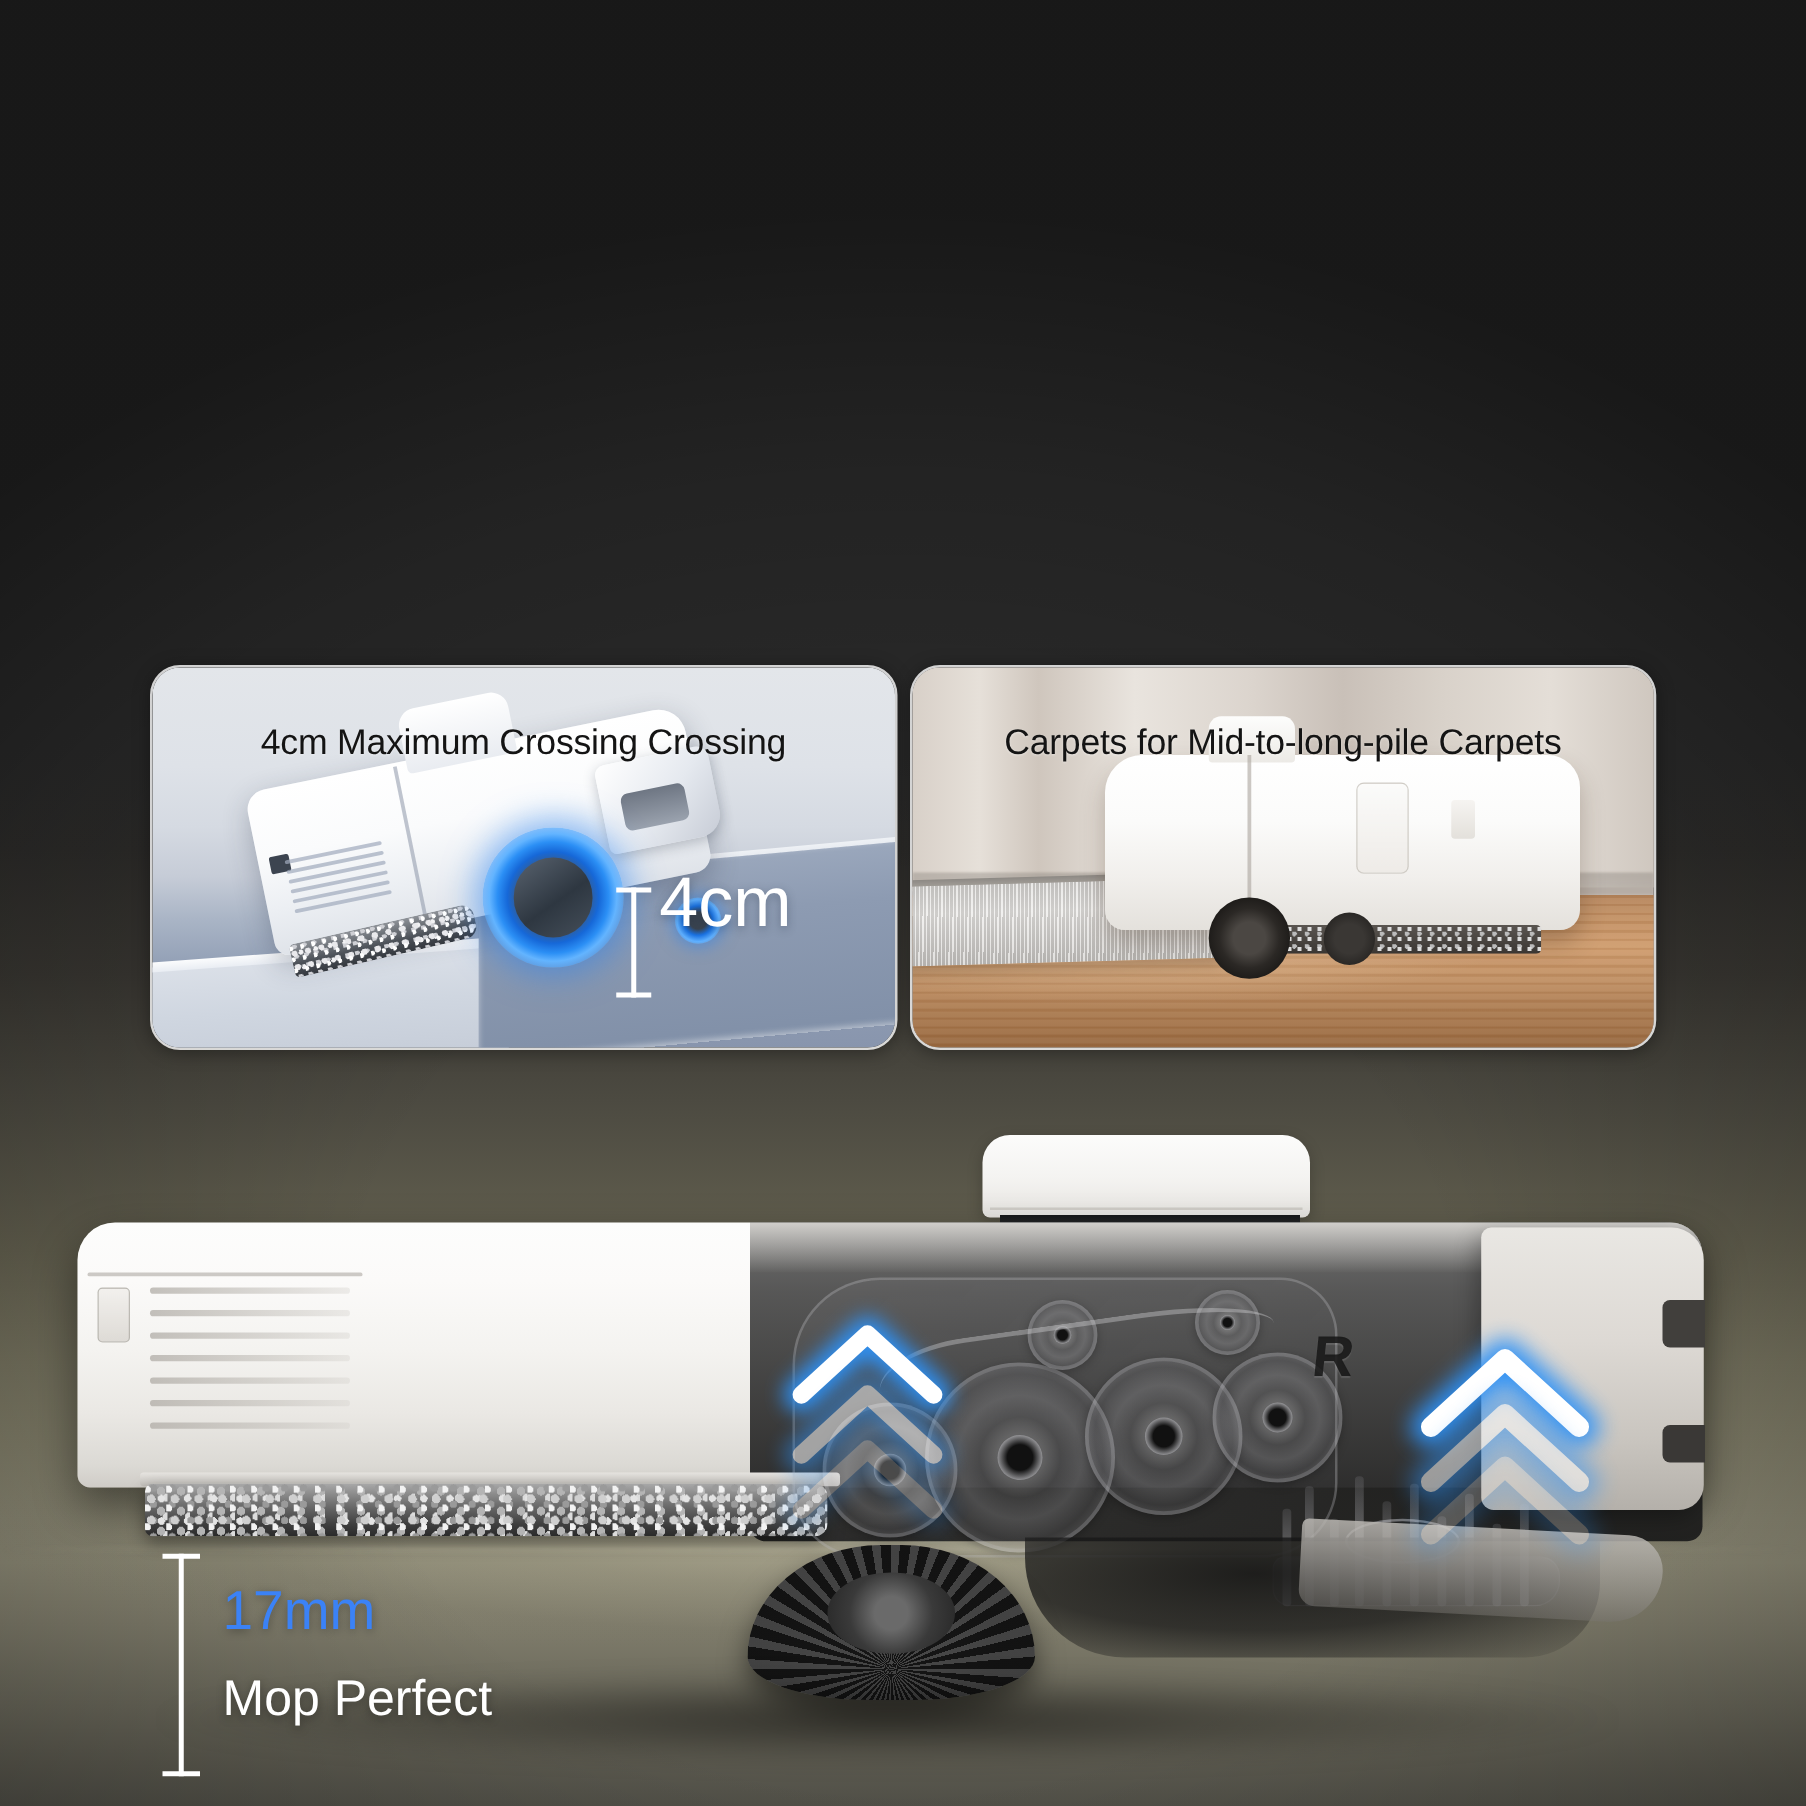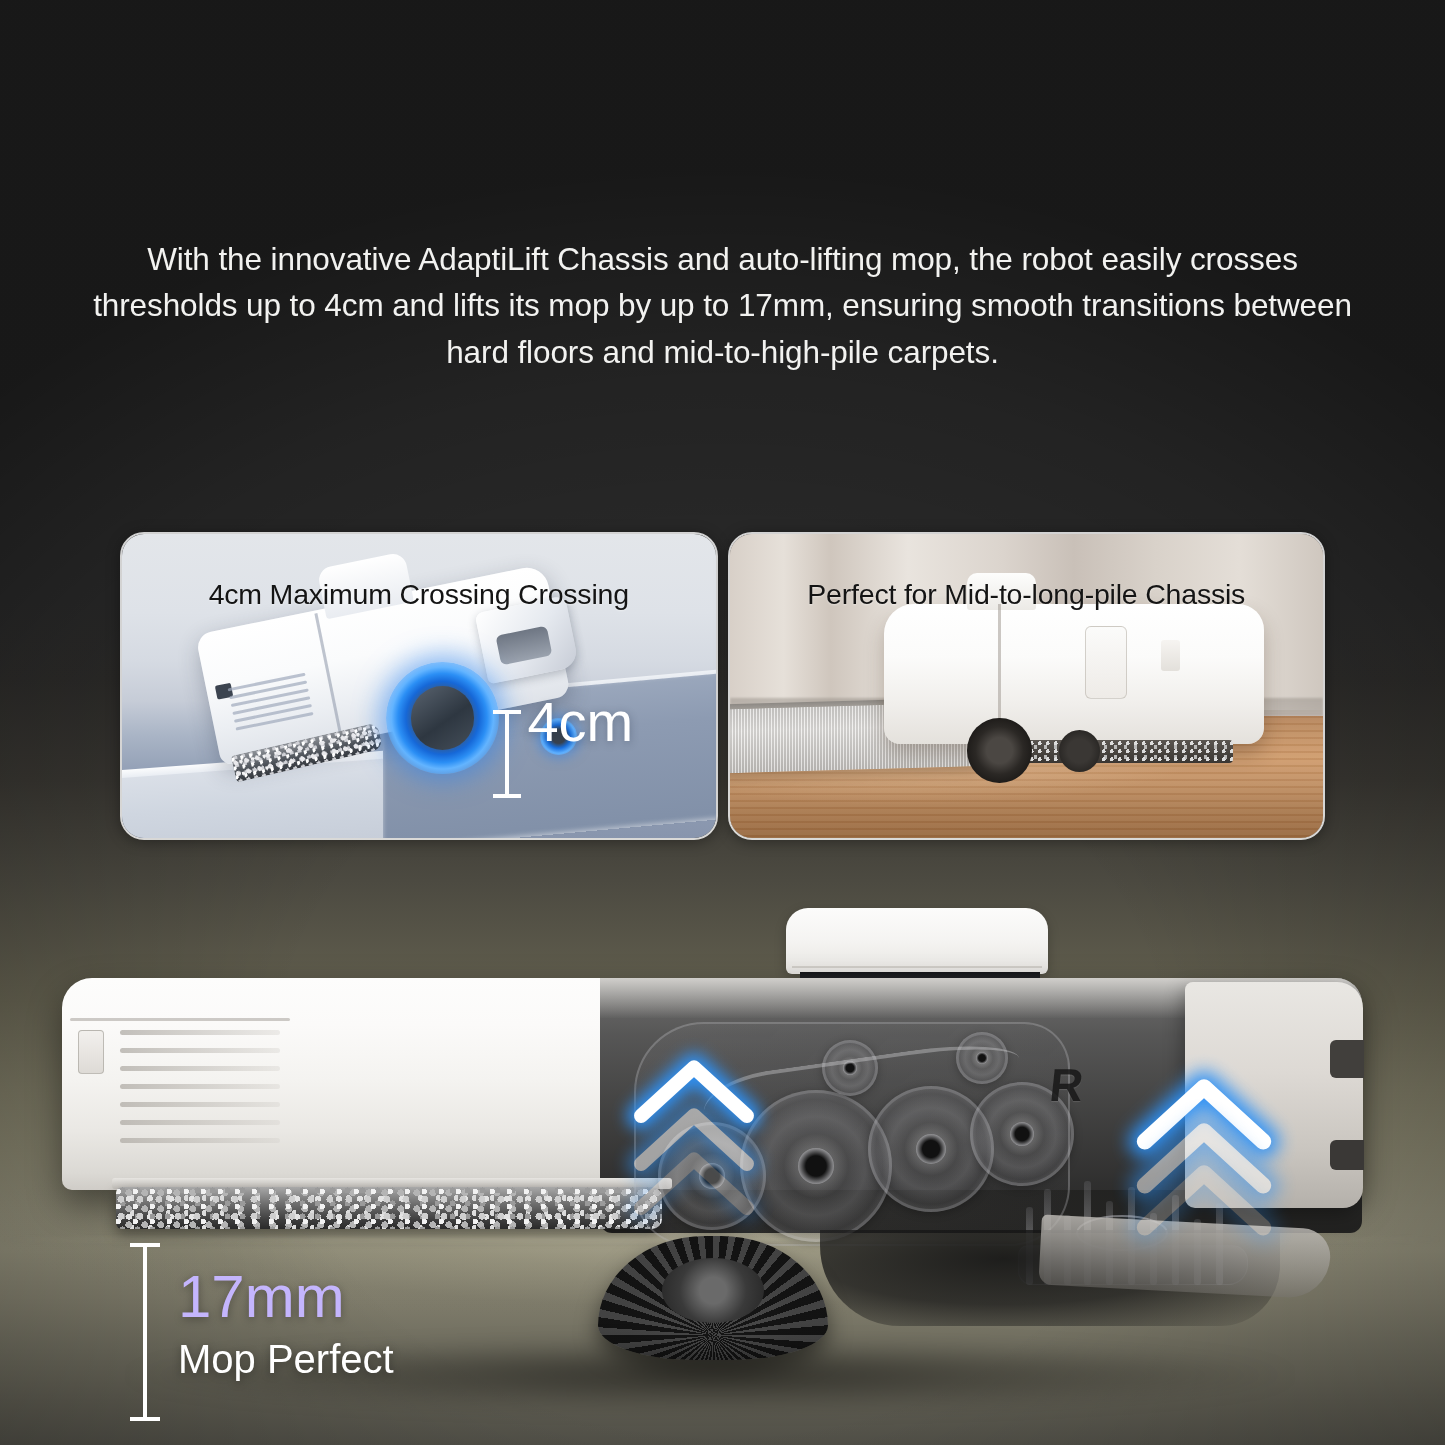--- a/index.html
+++ b/index.html
@@ -548,42 +548,41 @@
   
   .measure-17 { position:absolute; left:130px; top:1243px; width:300px; height:178px; z-index:40; }
   .measure-17 .bar {
     position:absolute; left:13px; top:0; bottom:0; width:4px; background:#ffffff;
   }
   .measure-17 .cap { position:absolute; left:0; width:30px; height:4px; background:#ffffff; }
   .measure-17 .cap.t { top:0; }
   .measure-17 .cap.b { bottom:0; }
   .measure-17 .v {
     position:absolute; left:48px; top:24px;
-    color:#c4b5fd; font-size:60px; font-weight:400; line-height:1;
+    color:#3b82f6; font-size:44px; font-weight:400; line-height:1;
     white-space:nowrap; text-shadow:0 2px 8px rgba(0,0,0,0.35);
   }
   .measure-17 .t2 {
     position:absolute; left:48px; top:96px;
     color:#ffffff; font-size:40px; font-weight:400; line-height:1;
     white-space:nowrap; text-shadow:0 2px 8px rgba(0,0,0,0.35);
   }
 </style>
 </head>
 <body>
 
 <div id="stage">
 
   <div class="bg-base"></div>
   <div class="bg-pool"></div>
   <div class="bg-floorline"></div>
   <div class="bg-topfade"></div>
   <div class="bg-vignette"></div>
 
 
-  <p class="subcopy">With the innovative AdaptiLift Chassis and auto-lifting mop, the robot easily crosses thresholds up to 4cm and lifts its mop by up to 17mm, ensuring smooth transitions between hard floors and mid-to-high-pile carpets.</p>
 
   <div class="panels">
 
     <div class="panel p-left">
       <div class="scene">
         <div class="step-lower"></div>
         <div class="step-lower-edge"></div>
         <div class="step-riser"></div>
         <div class="step-upper-face"></div>
         <div class="step-upper"></div>
@@ -638,21 +637,21 @@
           <div class="capR"></div>
           <div class="seamR"></div>
           <div class="btnR"></div>
           <div class="slotR"></div>
           <div class="mopR"></div>
           <div class="wheelR"></div>
           <div class="wheelR2"></div>
         </div>
       </div>
 
-      <div class="panel-caption">Perfect for Mid-to-long-pile Chassis</div>
+      <div class="panel-caption">Carpets for Mid-to-long-pile Carpets</div>
     </div>
 
   </div>
 
   <div class="hero">
     <div class="hero-lid"></div>
     <div class="hero-lid-gap"></div>
     <div class="hero-shell"></div>
     <div class="hero-xray">
       <div class="hero-xray-top"></div>

